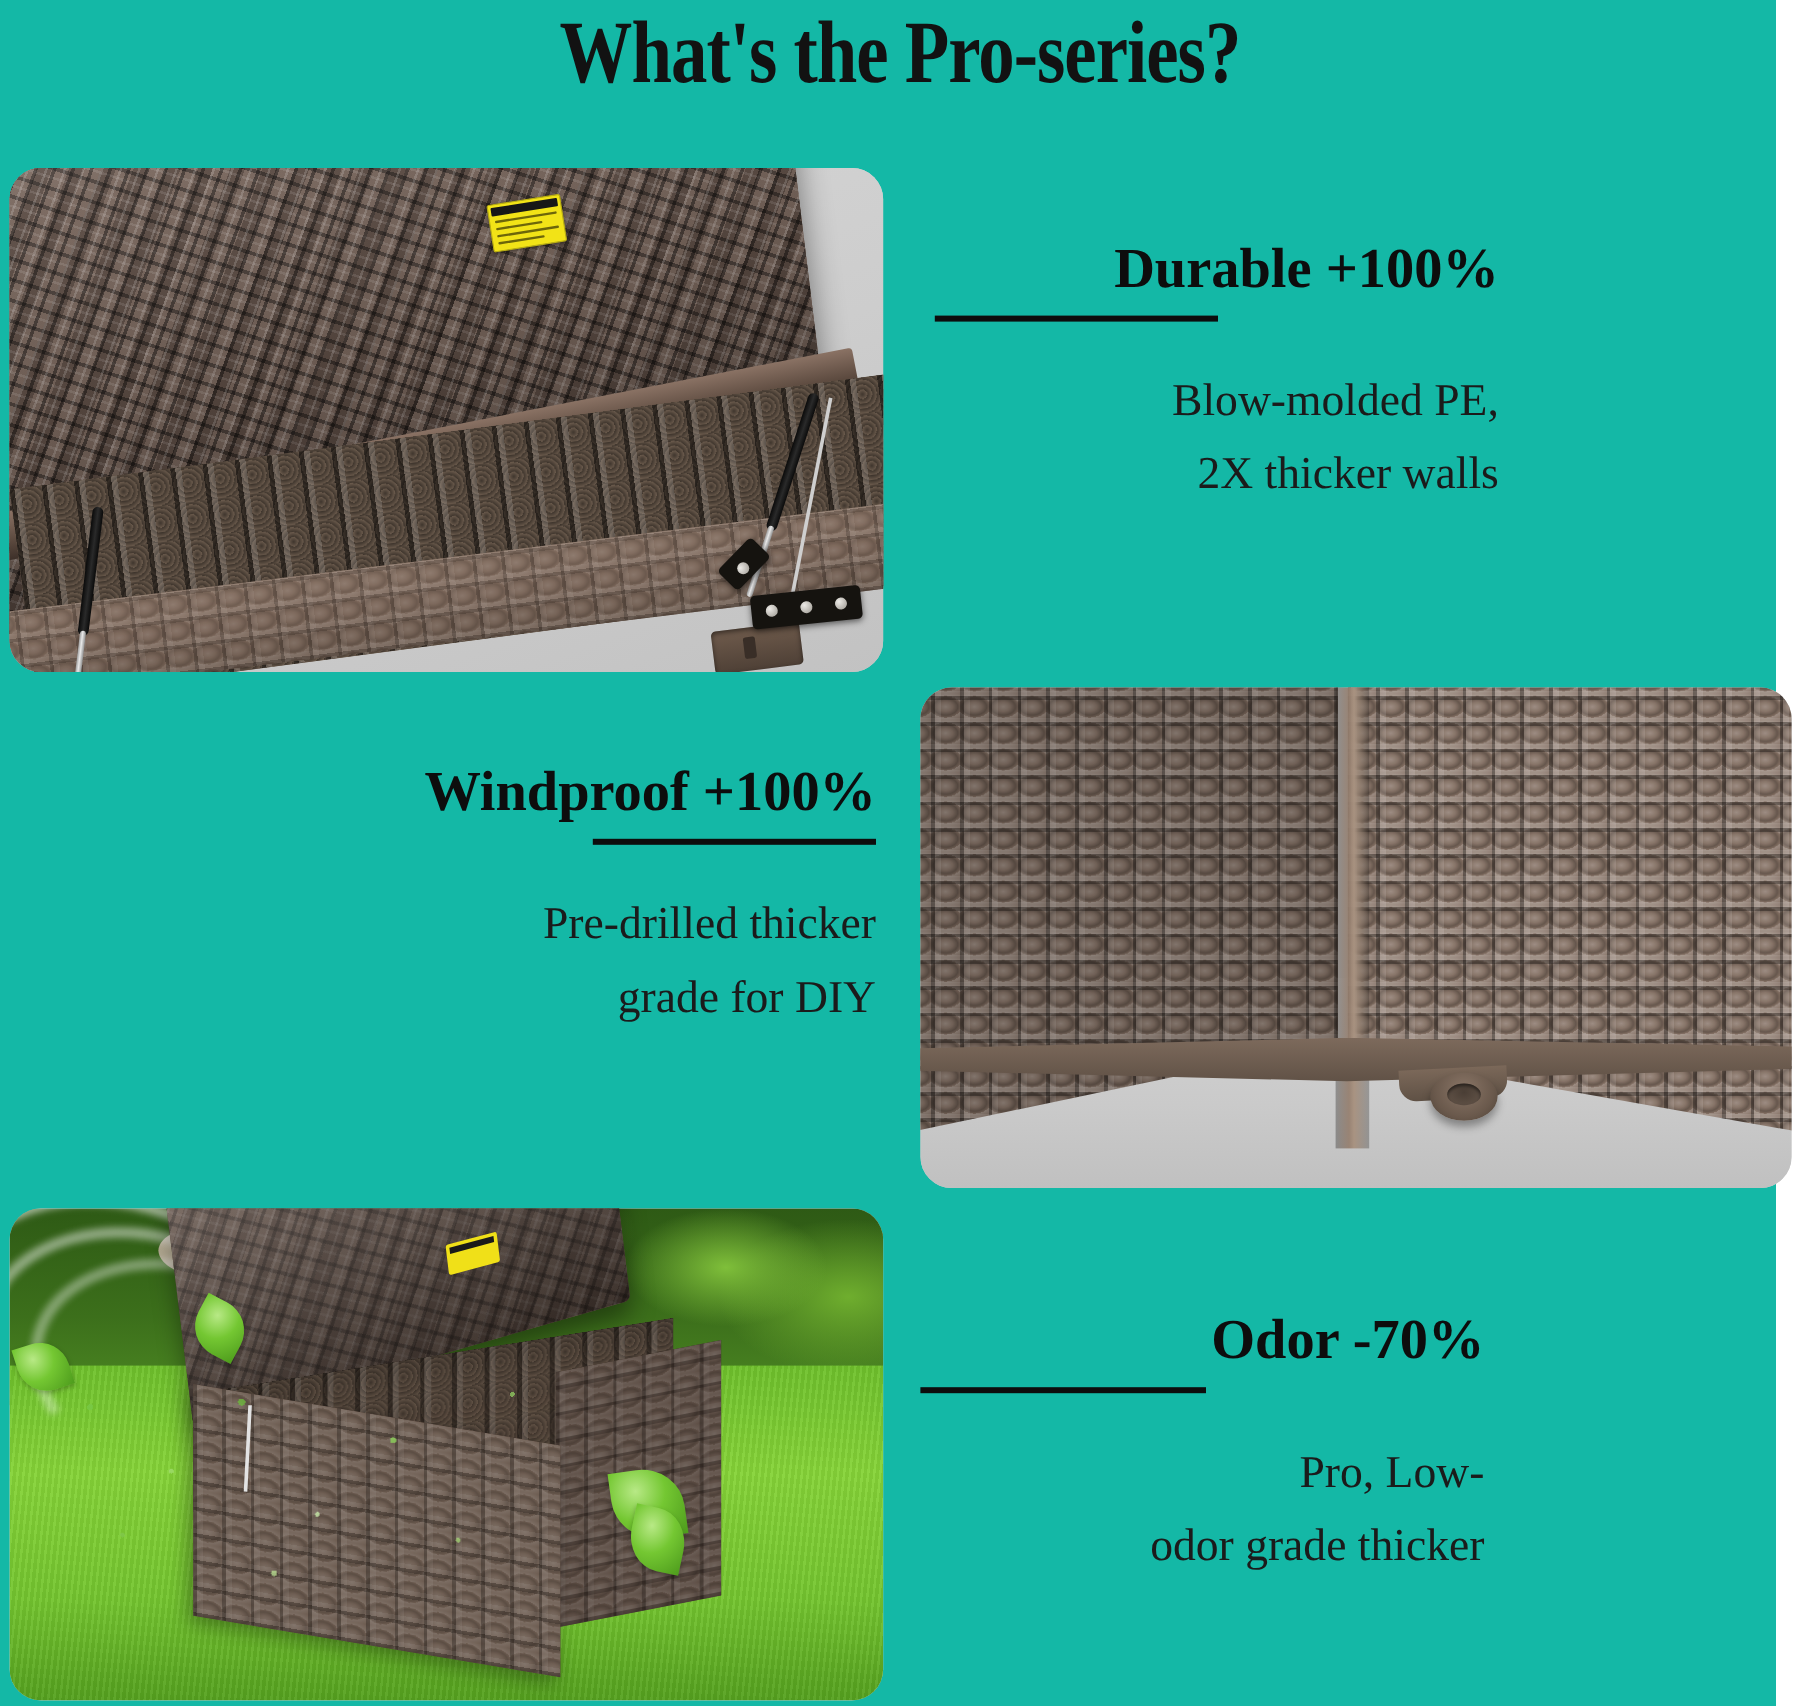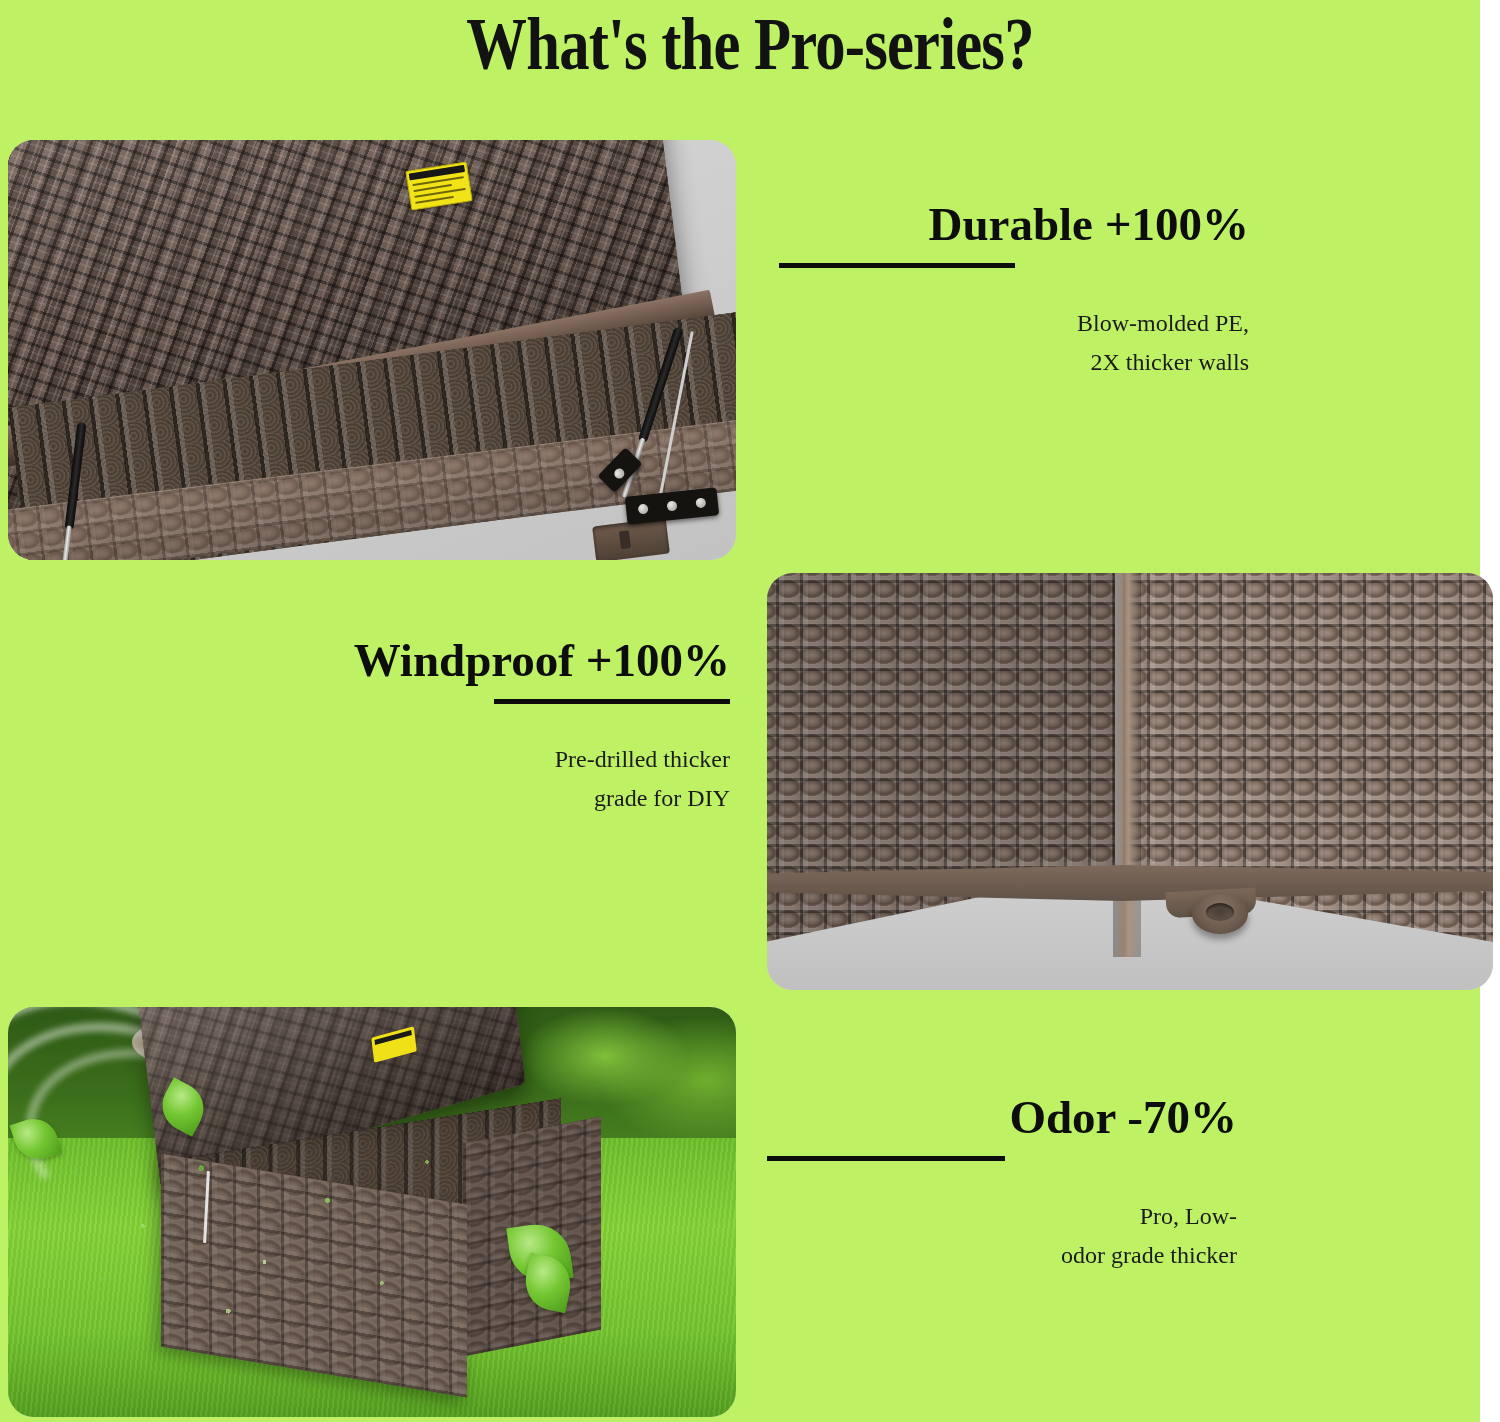--- a/index.html
+++ b/index.html
@@ -10,21 +10,21 @@
     height: 1422px;
     background: #ffffff;
     font-family: "Liberation Serif", "DejaVu Serif", serif;
     overflow: hidden;
   }
 
   .page {
     position: relative;
     width: 1480px;
     height: 1422px;
-    background: #bef264;
+    background: #14b8a6;
     padding-left: 20px;
   }
 
   
   .page-title {
     position: absolute;
     left: 0; top: 2px;
     width: 1500px;
     text-align: center;
     font-family: "Liberation Serif", "DejaVu Serif", serif;
@@ -49,21 +49,21 @@
     white-space: nowrap;
   }
   .feature .rule {
     height: 5px;
     background: #0d0d0d;
     margin-top: 14px;
   }
   .feature .body {
     font-family: "Liberation Serif", "DejaVu Serif", serif;
     font-weight: normal;
-    font-size: 24px;
+    font-size: 38px;
     color: #1b1b1b;
     line-height: 1.62;
     margin-top: 36px;
   }
   .feature .body .line { display: block; white-space: nowrap; }
 
   #feature-durable   { left: 779px; top: 200px; width: 470px; text-align: right; }
   #feature-durable   .rule { width: 236px; }
 
   #feature-windproof { left: 270px; top: 636px; width: 460px; text-align: right; }

